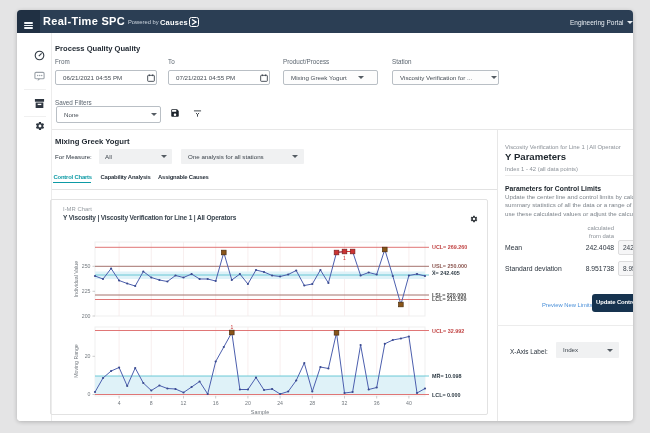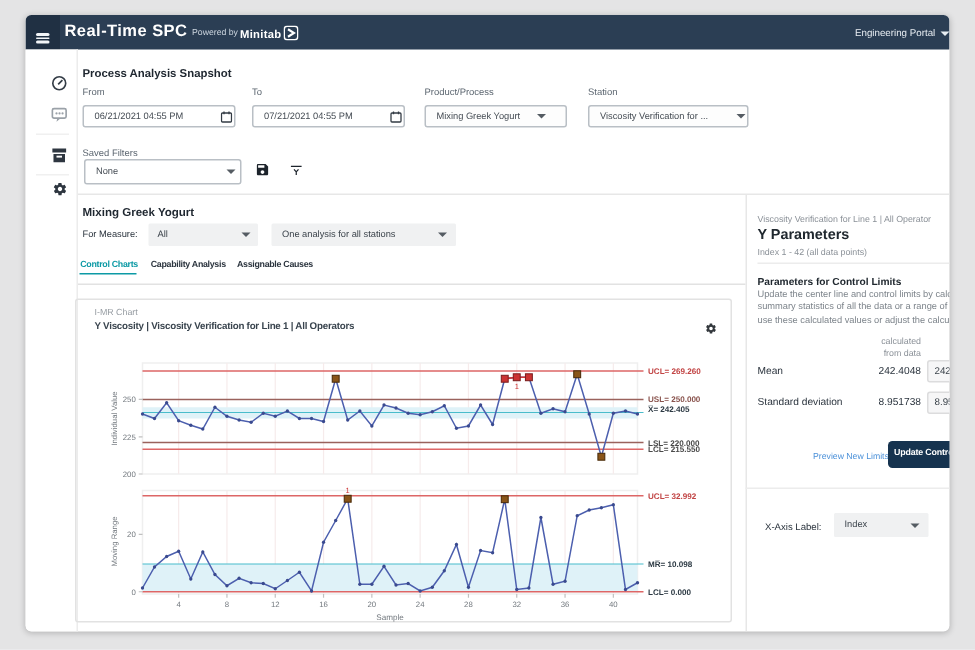--- a/index.html
+++ b/index.html
@@ -42,21 +42,21 @@
 <div id="page">
 <div id="card">
 
   <div id="nav">
     <div class="hmbox"></div>
     <div class="hbar" style="top:12.2px"></div>
         <div class="hbar" style="top:14.7px"></div>
         <div class="hbar" style="top:17.2px"></div>
     <div class="title">Real-Time SPC</div>
     <div class="pow">Powered by</div>
-    <div class="mtb">Minitab</div>
+    <div class="mtb">Causes</div>
     <svg class="abs" style="left:172px;top:6.5px" width="10" height="10" viewBox="0 0 10 10">
           <rect x="0.5" y="0.5" width="9" height="9" rx="2" fill="none" stroke="#fff" stroke-width="1"></rect>
           <path d="M3 2.5 L7 5 L3 7.5" fill="none" stroke="#fff" stroke-width="1.4"></path>
         </svg>
     <div class="portal">Engineering Portal</div>
     <div class="caret caretw" style="left:609.5px;top:10.5px"></div>
   </div>
 
   <div id="side">
     <svg class="abs" style="left:17px;top:17px" width="11" height="11" viewBox="0 0 12 12">
@@ -74,21 +74,21 @@
     <svg class="abs" style="left:17px;top:64.5px" width="11" height="11" viewBox="0 0 12 12">
           <path d="M1 1 h10 v3 h-10 z M1.8 5 h8.4 v6 h-8.4 z" fill="#2e3640"></path>
           <rect x="4" y="6.3" width="4" height="1.4" fill="#fff"></rect>
         </svg>
     <div class="sdiv" style="top:83px"></div>
     <svg class="abs" style="left:17.5px;top:88px" width="10" height="10" viewBox="0 0 24 24">
           <path fill="#2e3640" d="M19.4 13c0-.3.1-.6.1-1s0-.7-.1-1l2.1-1.6c.2-.2.2-.4.1-.6l-2-3.4c-.1-.2-.4-.3-.6-.2l-2.5 1c-.5-.4-1.1-.7-1.7-1l-.4-2.6c0-.2-.2-.4-.5-.4h-4c-.2 0-.4.2-.5.4l-.4 2.6c-.6.2-1.1.6-1.7 1l-2.5-1c-.2-.1-.5 0-.6.2l-2 3.4c-.1.2-.1.5.1.6L4.5 11c0 .3-.1.6-.1 1s0 .7.1 1l-2.1 1.6c-.2.2-.2.4-.1.6l2 3.4c.1.2.4.3.6.2l2.5-1c.5.4 1.1.7 1.7 1l.4 2.6c0 .2.2.4.5.4h4c.2 0 .4-.2.5-.4l.4-2.6c.6-.2 1.1-.6 1.7-1l2.5 1c.2.1.5 0 .6-.2l2-3.4c.1-.2.1-.5-.1-.6L19.4 13zM12 15.5c-1.9 0-3.5-1.6-3.5-3.5s1.6-3.5 3.5-3.5 3.5 1.6 3.5 3.5-1.6 3.5-3.5 3.5z"></path>
         </svg>
   </div>
 
-  <div class="h1" style="left:38px;top:33.5px">Process Analysis Snapshot</div>
+  <div class="h1" style="left:38px;top:33.5px">Process Quality Quality</div>
   <div class="lbl" style="left:38px;top:47.5px">From</div>
   <div class="inp" style="left:38px;top:59.5px;width:102px">06/21/2021  04:55 PM</div>
   <svg class="abs" style="left:130px;top:63.5px" width="8" height="8" viewBox="0 0 12 12">
         <rect x="1" y="2" width="10" height="9" rx="1" fill="none" stroke="#333b44" stroke-width="1.3"></rect>
         <path d="M3.5 0.6 v2.6 M8.5 0.6 v2.6" stroke="#333b44" stroke-width="1.3"></path>
       </svg>
   <div class="lbl" style="left:151px;top:47.5px">To</div>
   <div class="inp" style="left:151px;top:59.5px;width:102px">07/21/2021  04:55 PM</div>
   <svg class="abs" style="left:243px;top:63.5px" width="8" height="8" viewBox="0 0 12 12">
         <rect x="1" y="2" width="10" height="9" rx="1" fill="none" stroke="#333b44" stroke-width="1.3"></rect>

